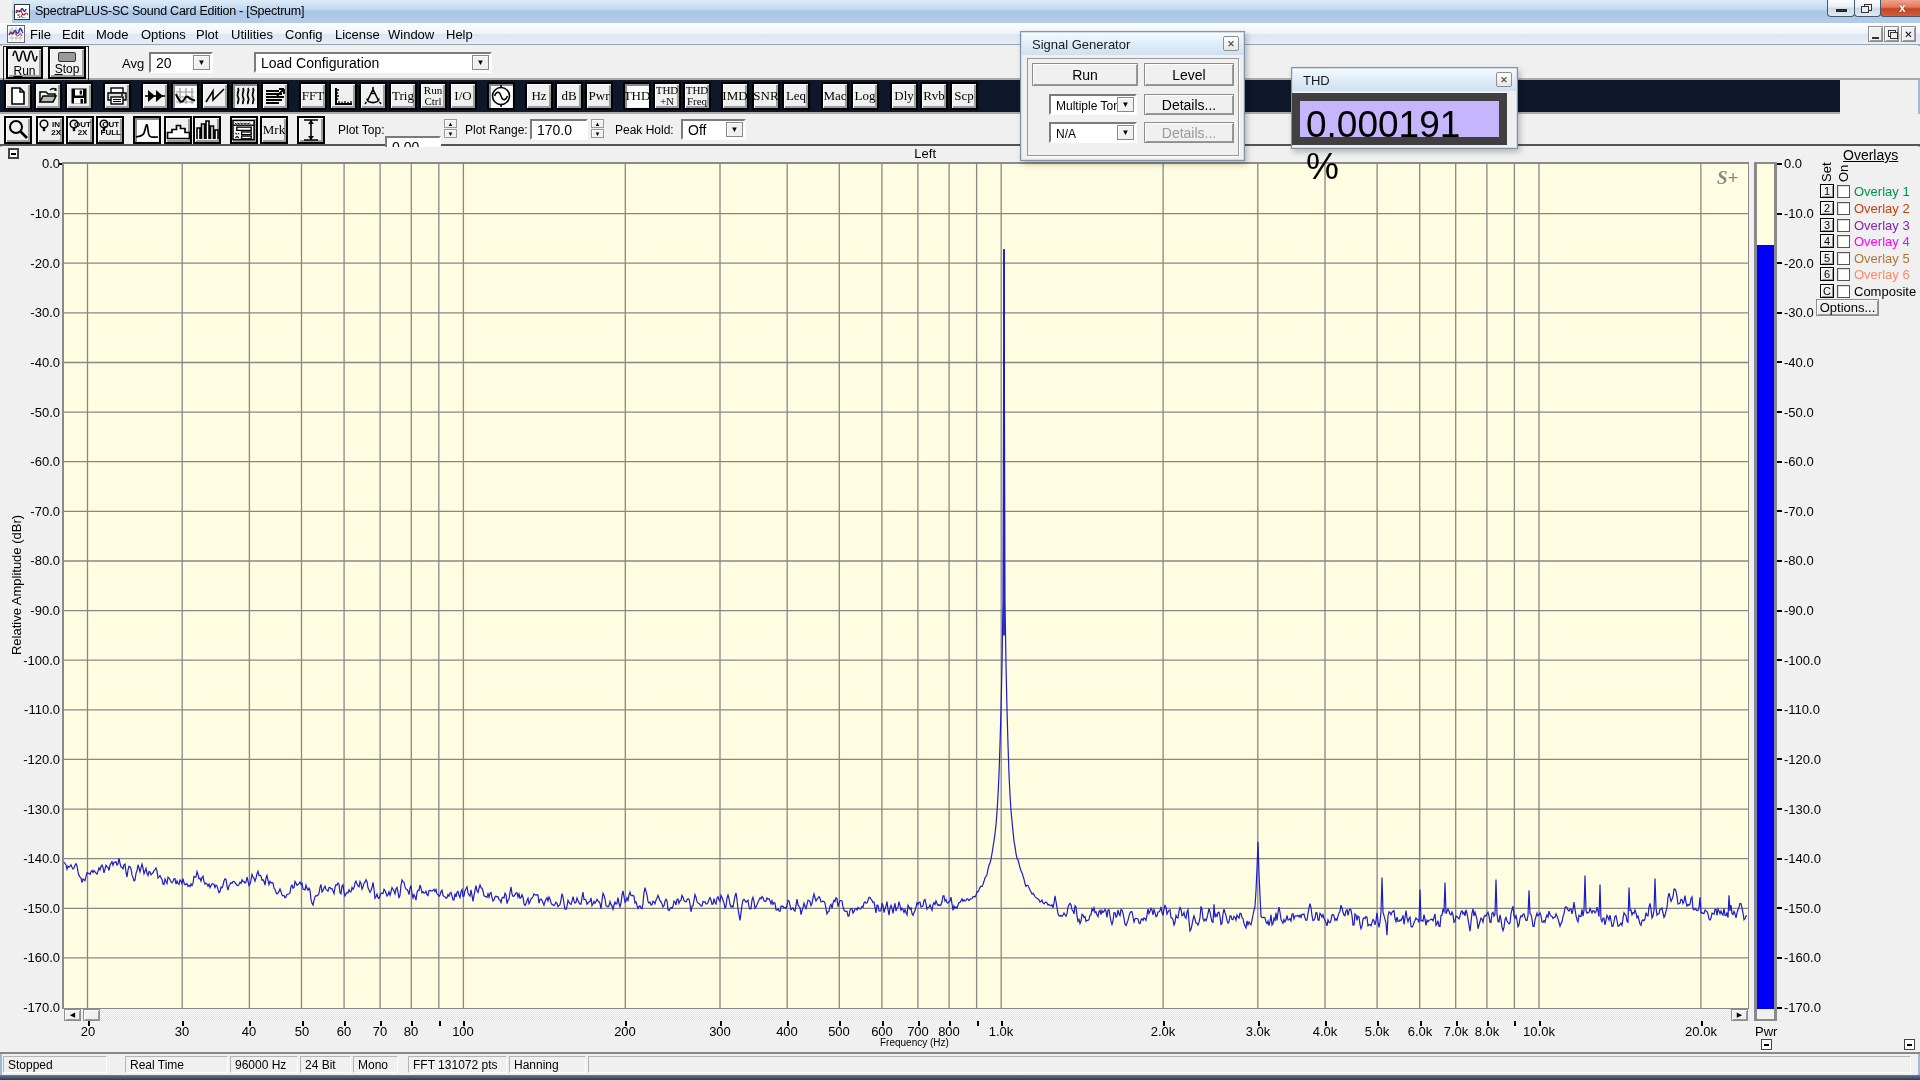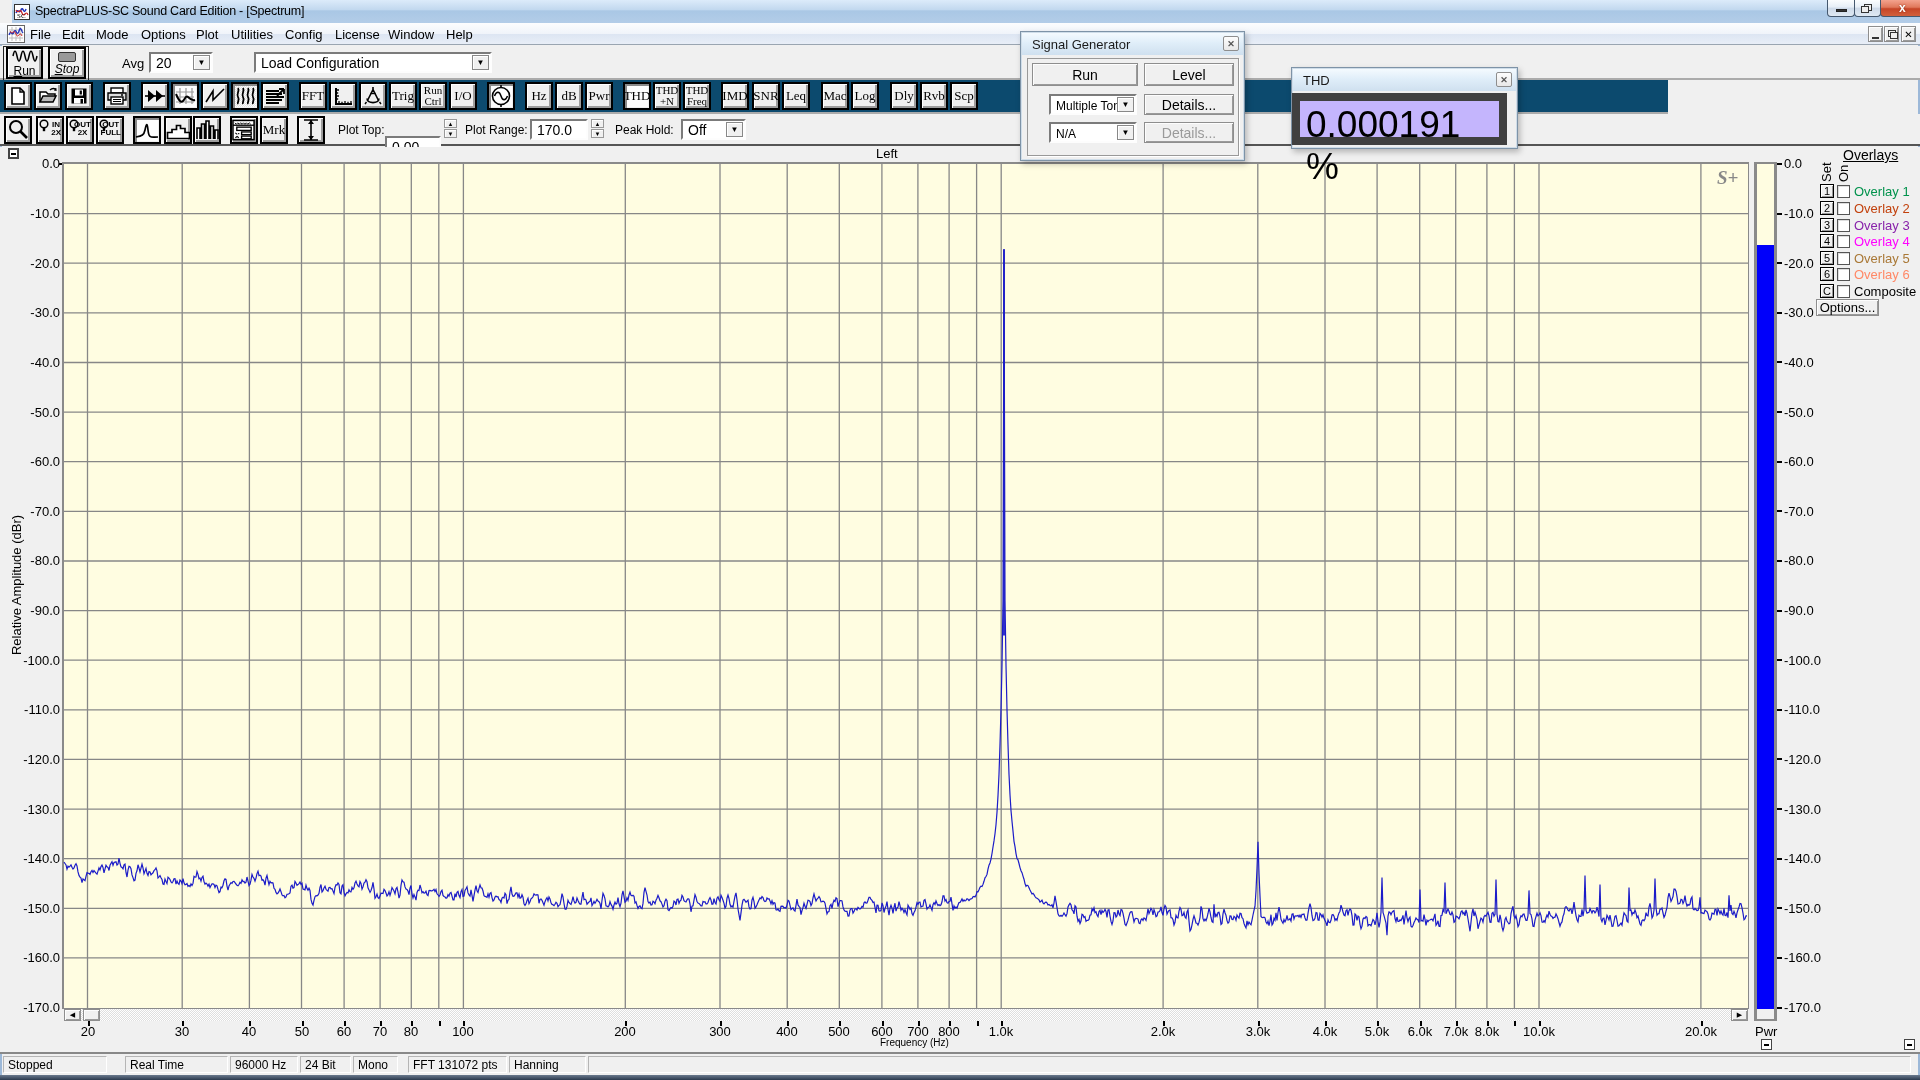--- a/index.html
+++ b/index.html
@@ -4,21 +4,21 @@
 html,body { width:1920px; height:1080px; overflow:hidden; font-family:"Liberation Sans",sans-serif; background:#f0f0f0; }
 #titlebar { position:absolute; left:12px; top:0; width:1920px; height:23px;
   background:linear-gradient(180deg,#dcebfa 0%,#c0d7ee 45%,#a9c7e5 46%,#b3cde8 100%); }
 #titlebar .txt { position:absolute; left:23px; top:4px; font-size:12.5px; letter-spacing:-0.25px; color:#000; }
 .wbtn { position:absolute; top:0; height:17px; border:1px solid #45586e; border-top:none; border-radius:0 0 4px 4px; }
 #menubar { position:absolute; left:0; top:23px; width:1920px; height:22px;
   background:linear-gradient(180deg,#fcfdfe 0%,#f0f4fa 50%,#dce5f2 51%,#e8eef7 100%);
   border-bottom:1px solid #9aa5b1; }
 .mi { position:absolute; top:4px; font-size:13px; color:#000; }
 #tr1 { position:absolute; left:0; top:46px; width:1920px; height:34px; background:#f0f0f0; border-bottom:2px solid #ababab;}
-#tr2 { position:absolute; left:0; top:80px; width:1668px; height:34px; background:#0c4a6e; border-bottom:2px solid #ababab;}
+#tr2 { position:absolute; left:0; top:80px; width:1840px; height:34px; background:#0f172a; border-bottom:2px solid #ababab;}
 #tr3 { position:absolute; left:0; top:114px; width:1920px; height:32px; background:#f0f0f0; border-bottom:2px solid #555;}
 .tb { position:absolute; background:#f0f0f0; border:2px solid #000;
   box-shadow:inset 1px 1px 0 #fff, inset -2px -2px 0 #9e9e9e;
   display:flex; align-items:center; justify-content:center; }
 .tb.tx { font-family:"Liberation Serif",serif; font-size:13px; color:#000; }
 .tb.tx2 { font-family:"Liberation Serif",serif; font-size:11px; line-height:1.0; color:#000; text-align:center; }
 .tb.pr { background:#fdfdfd; box-shadow:inset 2px 2px 0 #8a8a8a, inset -1px -1px 0 #efefef; }
 .tb.dith { background-image:repeating-conic-gradient(#e4e4e4 0 25%,#fdfdfd 0 50%); background-size:2px 2px; }
 .zt { position:relative; width:100%; height:100%; }
 .zt b { position:absolute; right:1px; top:3px; font-size:8px; line-height:1.05; font-weight:bold; font-family:"Liberation Sans"; text-align:center;}
@@ -108,21 +108,21 @@
 <div id="tr1">
   <div style="position:absolute;left:3px;top:0;width:86px;height:35px;border:1px solid #222;"></div>
   <div class="tb" style="left:6px;top:1px;width:37px;height:32px;">
     <div style="text-align:center;line-height:1;"><svg width="26" height="14" viewBox="0 0 26 14">
           <path d="M1 7c1.3-6.5 2.7-6.5 4 0s2.7 6.5 4 0 2.7-6.5 4 0 2.7 6.5 4 0 2.7-6.5 4 0 2.7 6.5 4 0" fill="none" stroke="#000" stroke-width="1.5"></path>
         </svg><div style="font-size:12px;margin-top:-1px;"><u>R</u>un</div></div>
   </div>
   <div class="tb" style="left:48px;top:1px;width:38px;height:32px;">
     <div style="text-align:center;line-height:1;">
         <div style="width:18px;height:10px;background:#999;border:1px solid #333;border-radius:2px;margin:0 auto;"></div>
-        <div style="font-size:12px;margin-top:1px;font-style:italic;"><u>S</u>top</div>
+        <div style="font-size:12px;margin-top:1px;"><u>S</u>top</div>
       </div>
   </div>
   <div style="position:absolute;left:122px;top:10px;font-size:13px;">Avg</div>
   <div class="combo" style="left:149px;top:6px;width:64px;height:21px;">
       <span class="val">20</span>
       <span class="arr">▼</span>
     </div>
   <div class="combo" style="left:254px;top:6px;width:238px;height:21px;">
       <span class="val">Load Configuration</span>
       <span class="arr">▼</span>
@@ -307,21 +307,21 @@
   <div class="combo" style="left:681px;top:5px;width:65px;height:21px;">
       <span class="val">Off</span>
       <span class="arr">▼</span>
     </div>
 </div>
 
 <div id="plotwin"></div>
 <div style="position:absolute;left:8px;top:148px;width:11px;height:11px;background:#fff;border:2px solid #444;">
   <div style="position:absolute;left:1px;top:3px;width:5px;height:2px;background:#000;"></div>
   </div>
-<div style="position:absolute;left:876px;top:146px;width:60px;text-align:left;font-size:13px;">Left</div>
+<div style="position:absolute;left:876px;top:146px;width:60px;text-align:right;font-size:13px;">Left</div>
 <div style="position:absolute;left:-68px;top:577px;width:170px;height:16px;font-size:13px;color:#000;transform:rotate(-90deg);text-align:center;">Relative Amplitude (dBr)</div>
 <div class="yl" style="top:156px">0.0</div>
 <div class="yr" style="top:156px">0.0</div>
 <div style="position:absolute;left:1776px;top:163px;width:6px;height:2px;background:#000"></div>
 <div style="position:absolute;left:59px;top:163px;width:5px;height:2px;background:#000"></div>
 <div class="yl" style="top:206px">-10.0</div>
 <div class="yr" style="top:206px">-10.0</div>
 <div style="position:absolute;left:1776px;top:213px;width:6px;height:2px;background:#000"></div>
 <div class="yl" style="top:256px">-20.0</div>
 <div class="yr" style="top:256px">-20.0</div>

